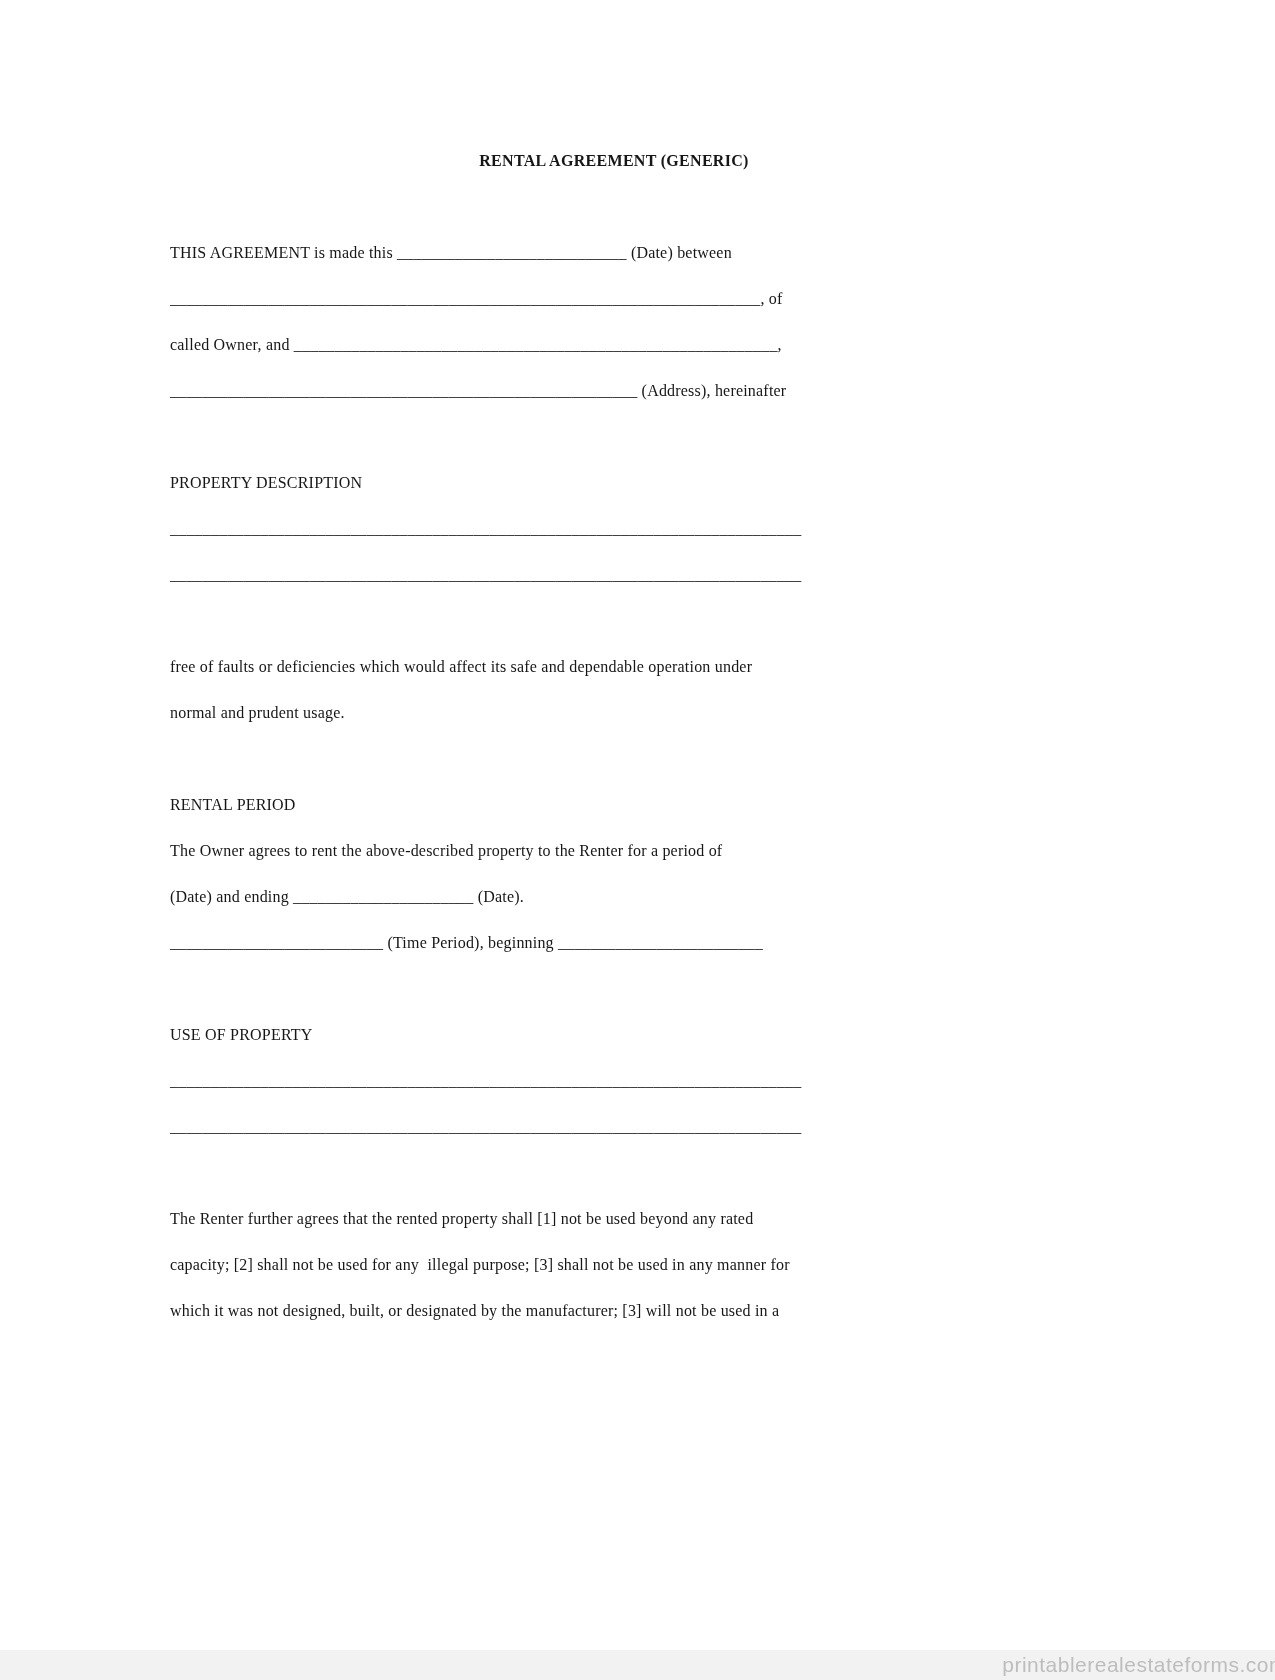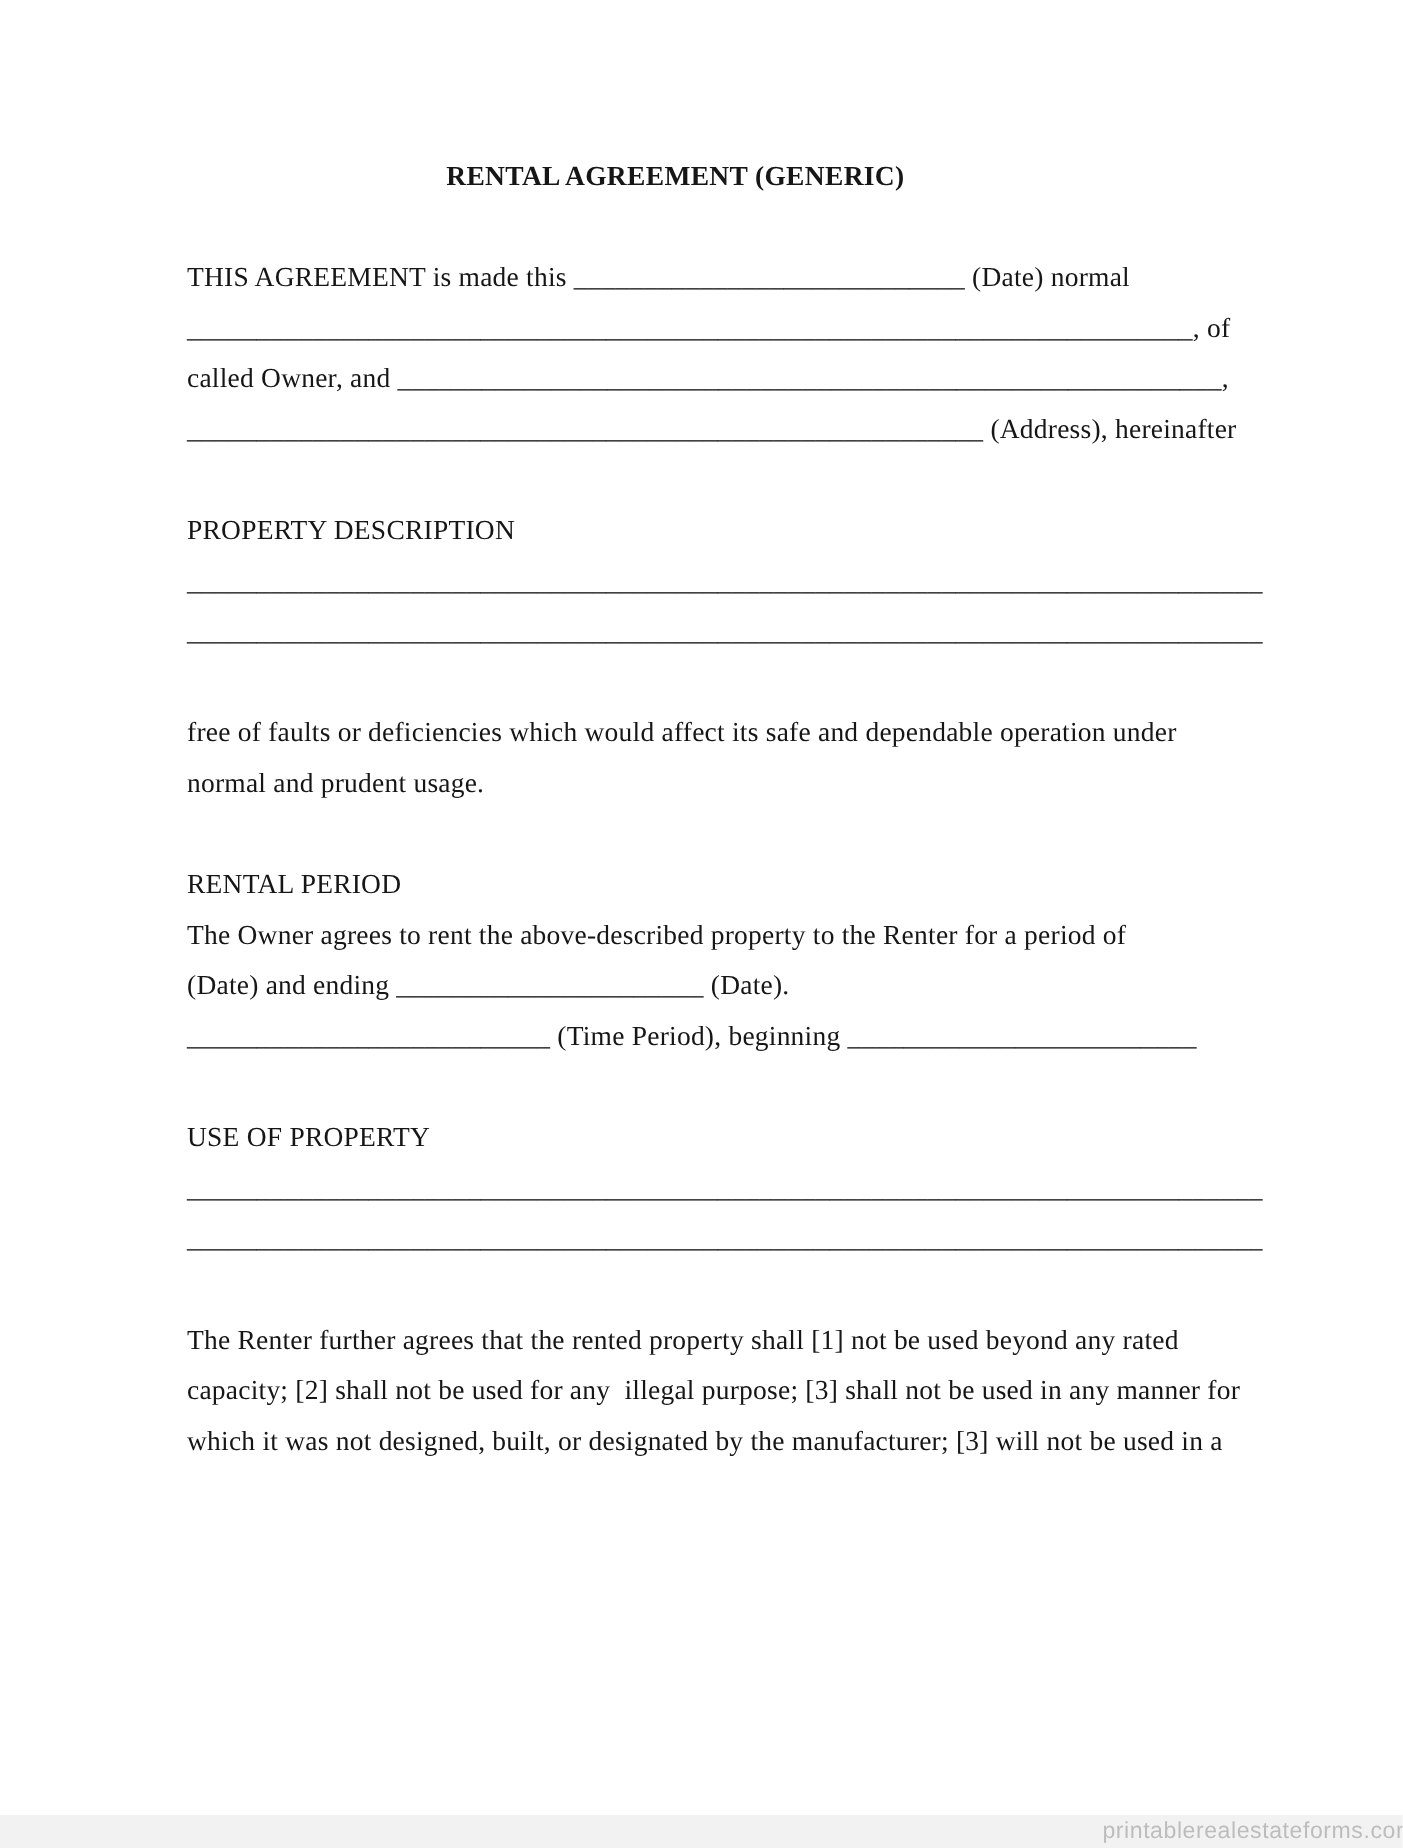--- a/index.html
+++ b/index.html
@@ -13,21 +13,21 @@
     position: relative;
     overflow: hidden;
     font-family: "Liberation Serif", serif;
   }
   .page {
     box-sizing: border-box;
     width: 1275px;
     height: 1650px;
     padding: 138px 187px 0 170px;
     color: #161616;
-    font-size: 25px;
+    font-size: 16px;
     line-height: 46px;
   }
   .line {
     white-space: pre;
     letter-spacing: 0.2px;
   }
   .title {
     width: 888px;
     text-align: center;
     font-weight: 700;
@@ -62,21 +62,21 @@
   }
 </style>
 </head>
 <body>
 
 <div class="page">
 
   <div class="title">RENTAL AGREEMENT (GENERIC)</div>
 
   <div class="block">
-    <div class="line">THIS AGREEMENT is made this ____________________________ (Date) normal</div>
+    <div class="line">THIS AGREEMENT is made this ____________________________ (Date) between</div>
     <div class="line">________________________________________________________________________, of</div>
     <div class="line">called Owner, and ___________________________________________________________,</div>
     <div class="line">_________________________________________________________ (Address), hereinafter</div>
   </div>
 
   <div class="block line">PROPERTY DESCRIPTION</div>
 
   <div class="tight">
     <div class="line">_____________________________________________________________________________</div>
     <div class="line">_____________________________________________________________________________</div>

